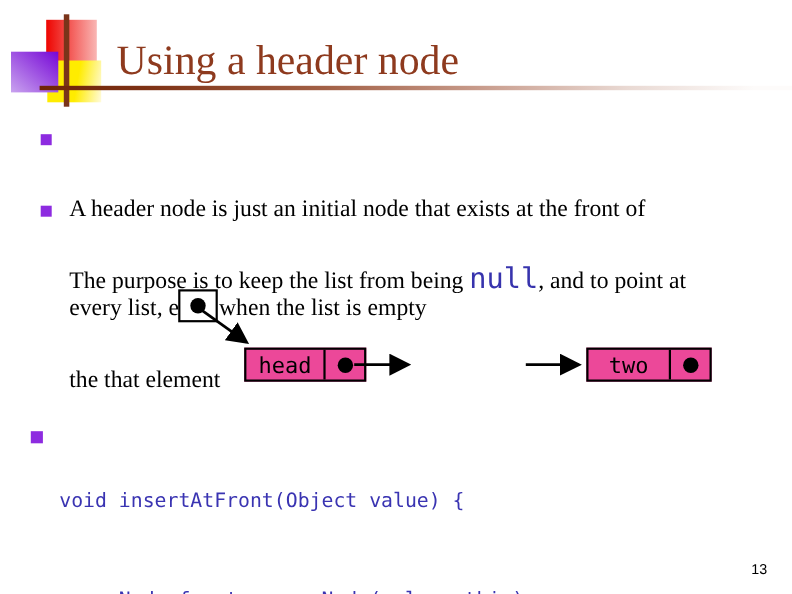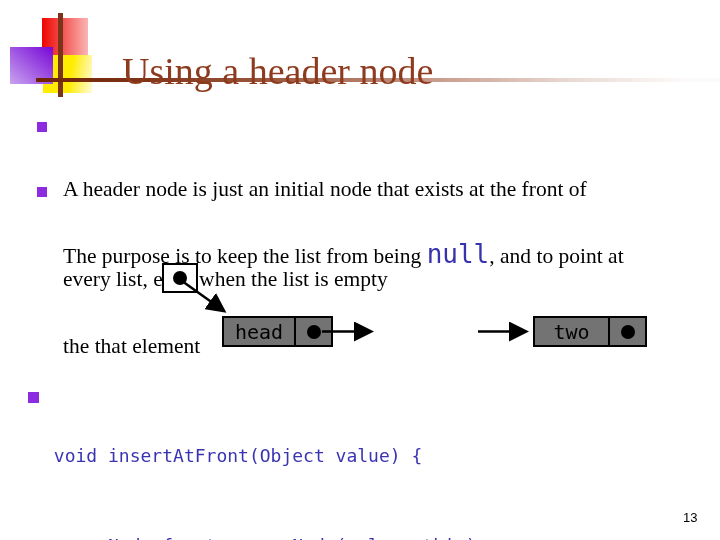--- a/index.html
+++ b/index.html
@@ -32,21 +32,21 @@
   .title-rule {
     position: absolute; left: 36px; top: 78px; width: 684px; height: 4px;
     background: linear-gradient(to right,
       #6f2408 0%, #7d3114 14%, #a26046 38%, #c79a8a 58%, #e9d9d3 78%, #fdfbfa 95%);
   }
 
   
   .title {
     position: absolute; left: 106px; top: 34px;
     font-size: 38px; line-height: 42px; font-weight: normal;
-    color: #8e3a1e; white-space: pre; margin: 16px;
+    color: #8e3a1e; white-space: pre; margin: 0;
   }
 
   
   .bullet-marker {
     position: absolute; width: 10px; height: 10px; background: #8d2be0;
   }
   .b1-marker { left: 37px; top: 122px; }
   .b2-marker { left: 37px; top: 187px; }
   .code-marker { left: 28px; top: 392px; width: 11px; height: 11px; }
 
@@ -72,21 +72,21 @@
     border: 2px solid #000; box-sizing: border-box; background: #fff;
   }
   .dot {
     position: absolute; width: 14px; height: 14px; border-radius: 50%;
     background: #000;
   }
   .header-node .dot { left: 9px; top: 6px; }
 
   .node-box {
     position: absolute; top: 316px; height: 31px;
-    border: 2px solid #000; box-sizing: border-box; background: #737373;
+    border: 2px solid #000; box-sizing: border-box; background: #ec4899;
     display: flex;
   }
   .node-head { left: 222px; width: 111px; }
   .node-one  { left: 378px; width: 114px; }
   .node-two  { left: 533px; width: 114px; justify-content: flex-end; }
   .node-label {
     flex: 1; display: flex; align-items: center; justify-content: center;
     font-family: "DejaVu Sans Mono", monospace; font-size: 20px; color: #000;
   }
   .node-ptr {

